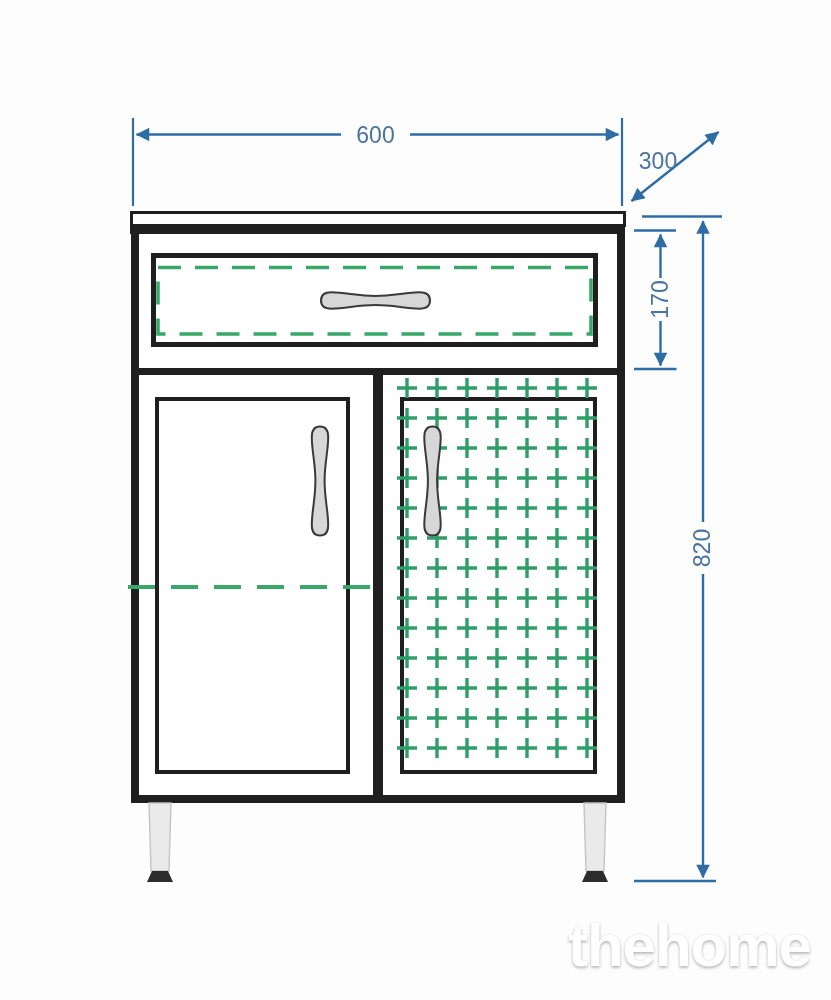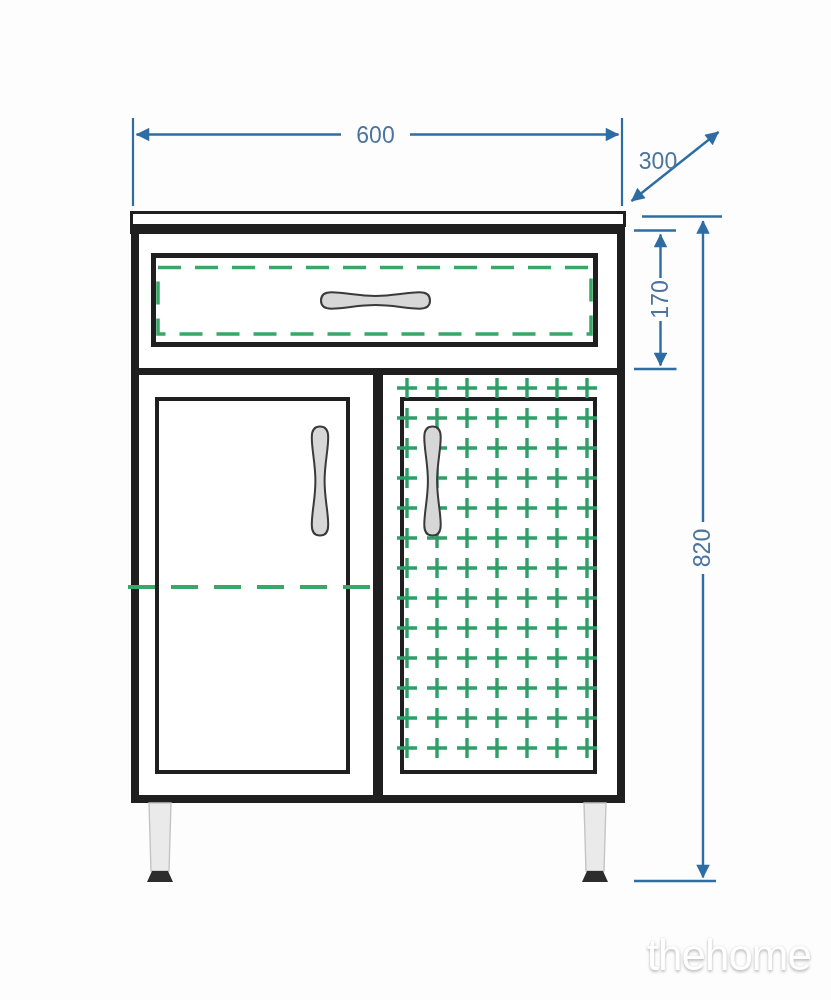--- a/index.html
+++ b/index.html
@@ -19,21 +19,21 @@
   .ext{stroke:var(--dimension-blue);stroke-width:2.2;fill:none;}
   .arrow-fill{fill:var(--dimension-blue);stroke:none;}
   .dim-text{fill:var(--dimension-text);font-size:23px;font-family:"Liberation Sans",sans-serif;}
   .green-dash{stroke:var(--hidden-green);fill:none;}
   .basket{stroke:var(--basket-green);fill:none;}
   .handle{fill:var(--handle-gray);stroke:#3a3a3a;stroke-width:2;}
   .leg{fill:var(--leg-gray);stroke:#c4c4c4;stroke-width:1.4;}
   .foot{fill:var(--foot-dark);stroke:none;}
   .watermark{
     position:absolute;right:20px;bottom:20px;
-    font-size:44px;font-weight:normal;letter-spacing:-1px;
+    font-size:60px;font-weight:bold;letter-spacing:-1px;
     color:var(--watermark-white,#fff);
     text-shadow:0 2px 3px rgba(150,150,150,.6),0 0 2px rgba(185,185,185,.45);
     user-select:none;
   }
 </style>
 </head>
 <body>
 
 <div class="canvas" style="--background: #fdfdfd; --line-black: #1f1f1f; --dimension-blue: #2e6da4; --dimension-text: #4a739f; --hidden-green: #38a767; --basket-green: #2f9e68; --handle-gray: #d7d7d7; --leg-gray: #eaeaea; --foot-dark: #2d2d2d; --watermark-white: #ffffff;">
 

